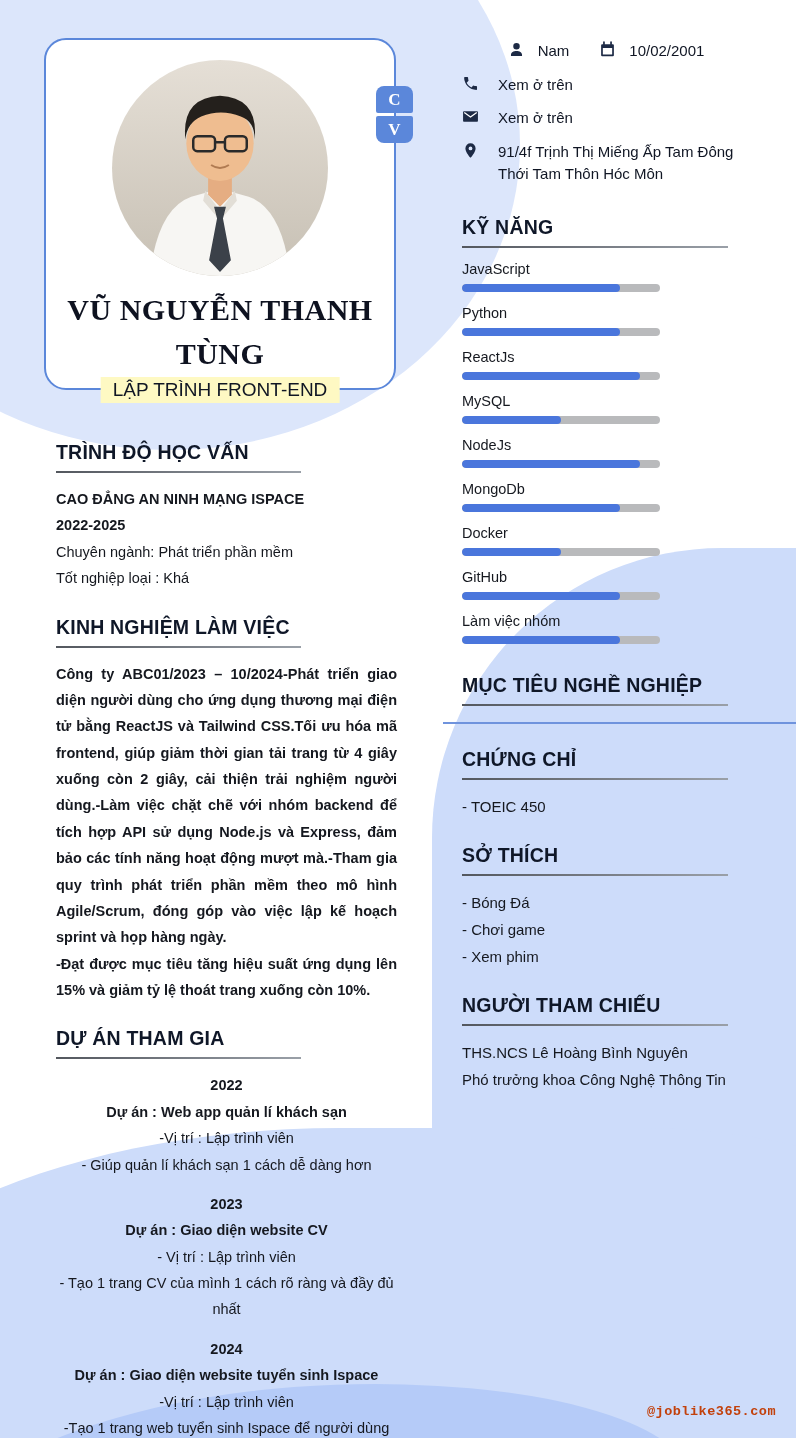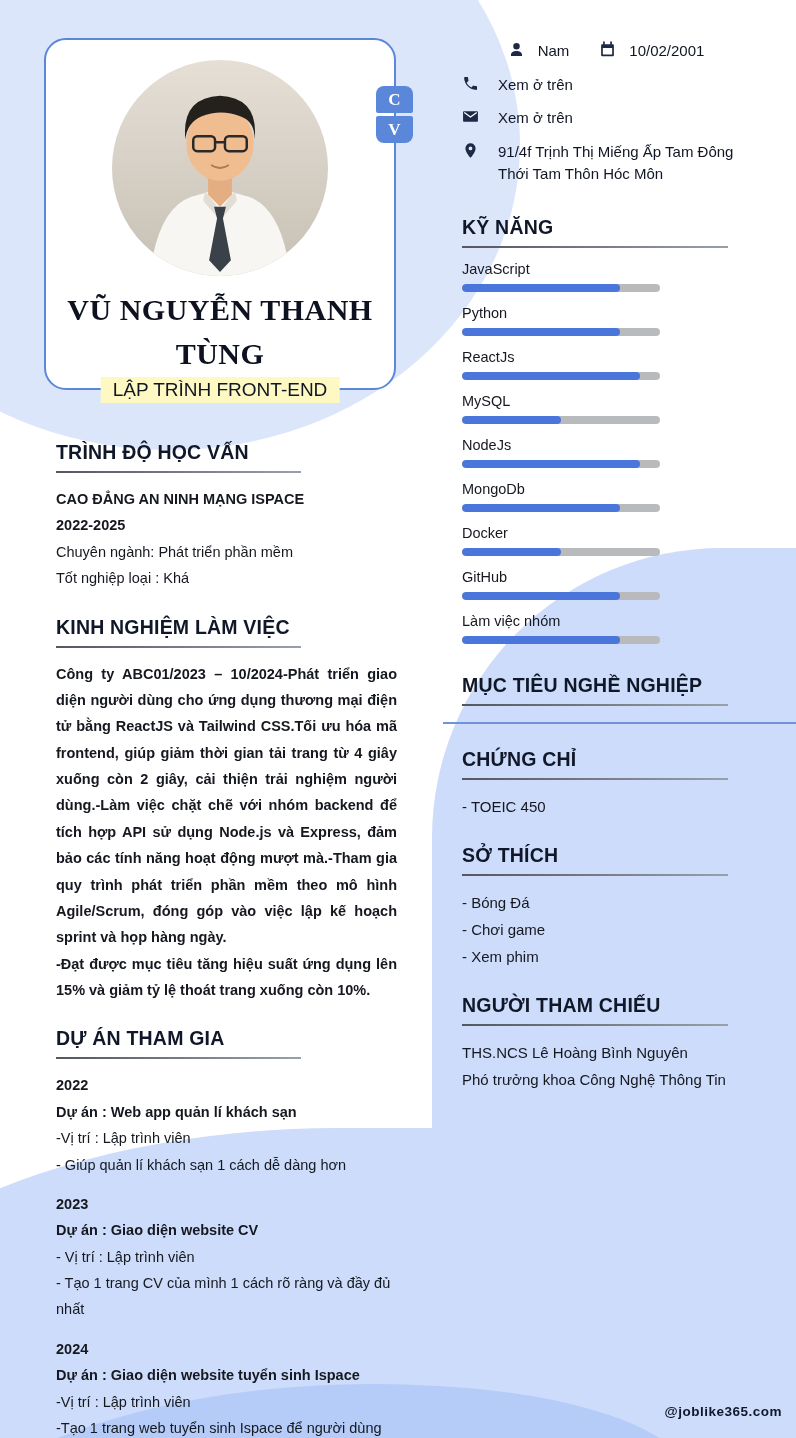--- a/index.html
+++ b/index.html
@@ -91,27 +91,27 @@
   .skill-track {
     width:198px; height:8px; background:#b9babc; border-radius:4px; overflow:hidden;
   }
   .skill-fill { height:8px; background:#4a76dc; border-radius:4px; }
   
   .objective-text { font-size:14.5px; color:#15181f; line-height:1.9; }
   .objective-divider {
     height:2px; background:#6f93dd; width:353px; margin:16px 0 0 -19px;
   }
   .simple-line { font-size:15px; color:#15181f; line-height:1.8; }
-  .proj-block { margin-top:13px; }
+  .proj-block { margin-top:13px;text-align:center; }
   .proj-block:first-of-type { margin-top:4px; }
   
   .footer-brand {
-    position:absolute; z-index:3; right:14px; top:1404px;
-    font-family:Liberation Sans, sans-serif;
-    font-size:13.5px; font-weight:700; color:#0f172a; letter-spacing:.5px;
+    position:absolute; z-index:3; right:20px; top:1404px;
+    font-family:Liberation Mono, monospace;
+    font-size:13.5px; font-weight:700; color:#c2410c; letter-spacing:.5px;
   }
 </style>
 </head>
 <body>
 
 <div class="page">
 
   <div class="blob blob-top-left"></div>
   <div class="blob blob-right"></div>
   <div class="blob blob-bottom"></div>

